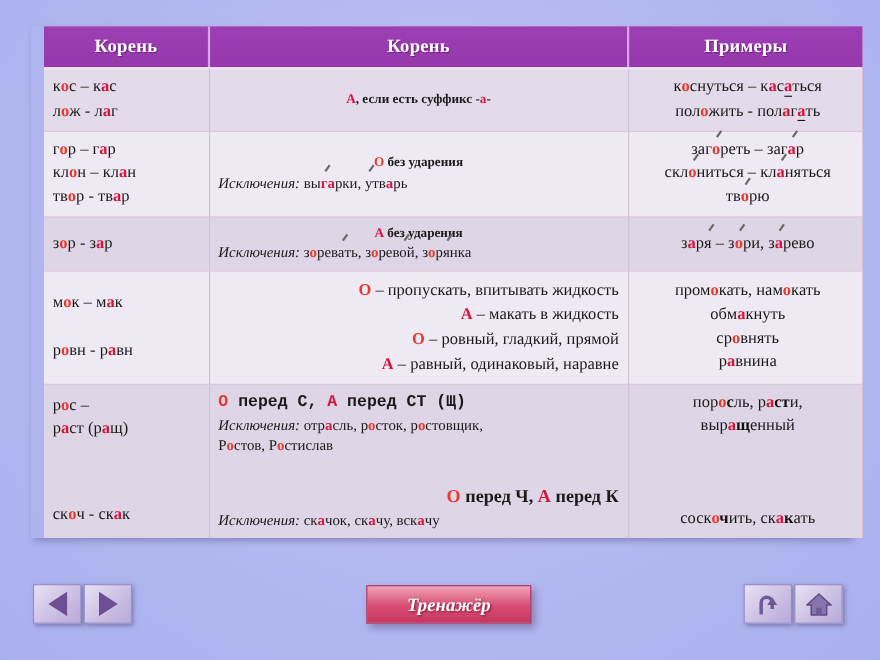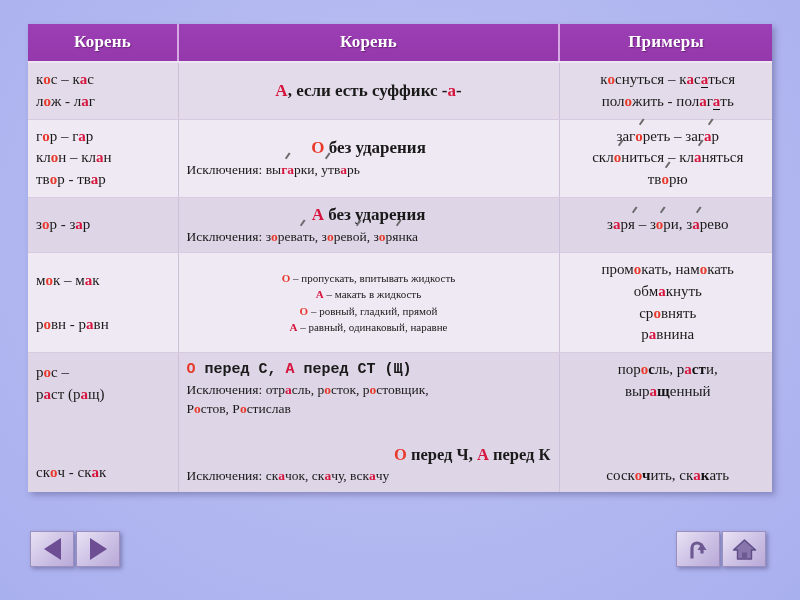--- a/index.html
+++ b/index.html
@@ -19,20 +19,21 @@
 
   
   .table-wrap{
     position:absolute;left:28px;top:24px;width:744px;
     box-shadow:3px 3px 6px rgba(60,50,100,.35);
   }
   table.grammar{
     border-collapse:collapse;width:100%;
     table-layout:fixed;
     background:#fca5a5;
+    margin-left:12px;
   }
   table.grammar col.c1{width:150px;}
   table.grammar col.c2{width:381px;}
   table.grammar col.c3{width:213px;}
 
   thead th{
     background:linear-gradient(#9d3fb5,#9438ab);
     color:#ffffff;
     font-weight:bold;
     font-size:17px;
@@ -60,25 +61,25 @@
   .col-root{
     text-align:left;font-size:15px;line-height:1.45;color:#1a1a1a;
   }
   .col-rule{
     text-align:center;color:#1a1a1a;
   }
   .col-ex{
     text-align:center;font-size:15px;line-height:1.45;color:#1a1a1a;
   }
 
-  .rule-main{font-size:17px;font-weight:bold;line-height:1.3;}
+  .rule-main{font-size:12px;font-weight:bold;line-height:1.3;}
   .rule-main.left{text-align:left;font-size:16px;font-weight:normal;}
   .rule-ex{font-size:13.5px;line-height:1.35;text-align:left;margin-top:2px;}
-  .rule-ex .ital{text-align:right;}
-  .rule-list{text-align:center;font-size:11px;line-height:1.5;}
+  .rule-ex .ital{font-style:italic;text-align:right;}
+  .rule-list{text-align:right;font-size:15px;line-height:1.5;}
   .rule-list .mark{font-weight:bold;}
 
   .gap{height:22px;}
 
   
   .o{color:#e8392b;font-weight:bold;}
   .a{color:#d6143c;font-weight:bold;}
   .bk{font-weight:bold;color:#111;}
   .und{border-bottom:1.5px solid #111;}
   .acc{position:relative;}
@@ -249,20 +250,21 @@
   </table>
   </div>
 
   <div class="navbtn" id="btn-prev">
     <span class="tri tri-l"></span>
   </div>
   <div class="navbtn" id="btn-next">
     <span class="tri tri-r"></span>
   </div>
 
+  <div class="trainer">Тренажёр</div>
 
   <div class="navbtn" id="btn-back">
     <svg class="icon-svg" width="24" height="24" viewBox="0 0 24 24">
       <path d="M6 20 L6 11 A5 5 0 0 1 16 11 L16 15" fill="none" stroke="#6d5a93" stroke-width="3.2" stroke-linecap="square"></path>
       <path d="M16 6 L20.5 13 L11.5 13 Z" fill="#6d5a93"></path>
     </svg>
   </div>
   <div class="navbtn" id="btn-home">
     <svg class="icon-svg" width="25" height="23" viewBox="0 0 25 23">
       <path d="M12.5 2 L23.5 12 L19.5 12 L19.5 21 L5.5 21 L5.5 12 L1.5 12 Z" fill="#8775ab" stroke="#5d4c85" stroke-width="1.4" stroke-linejoin="round"></path>

